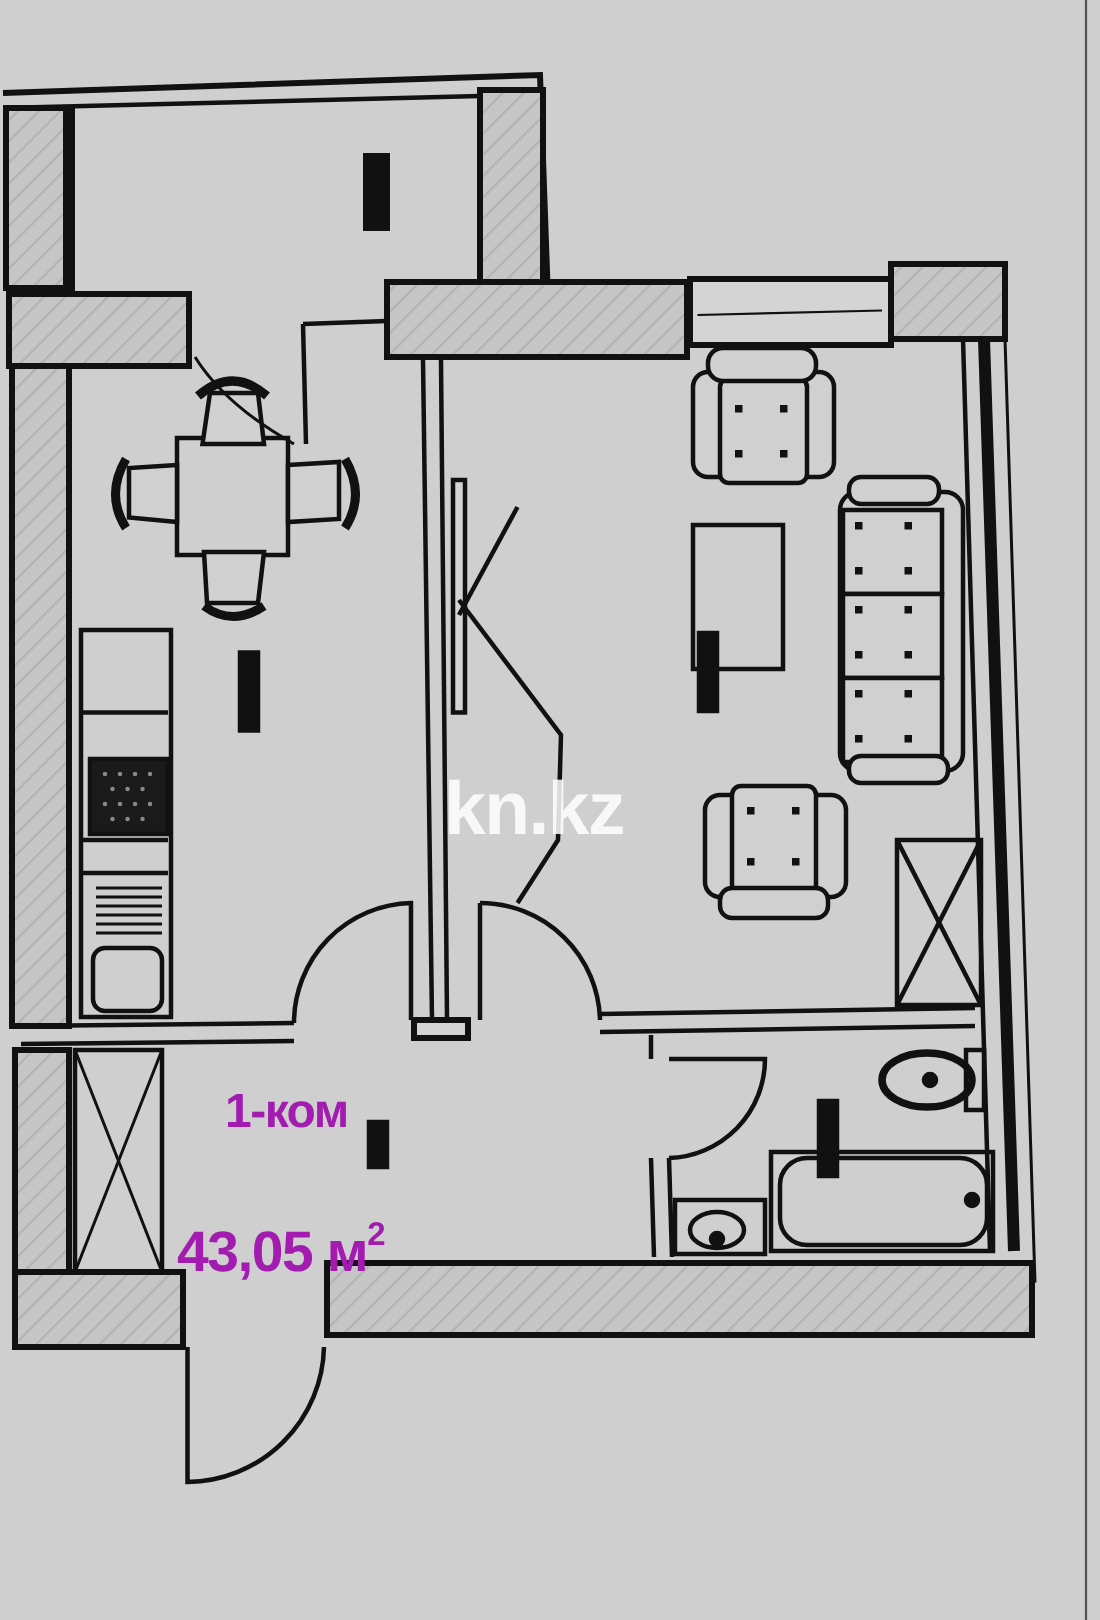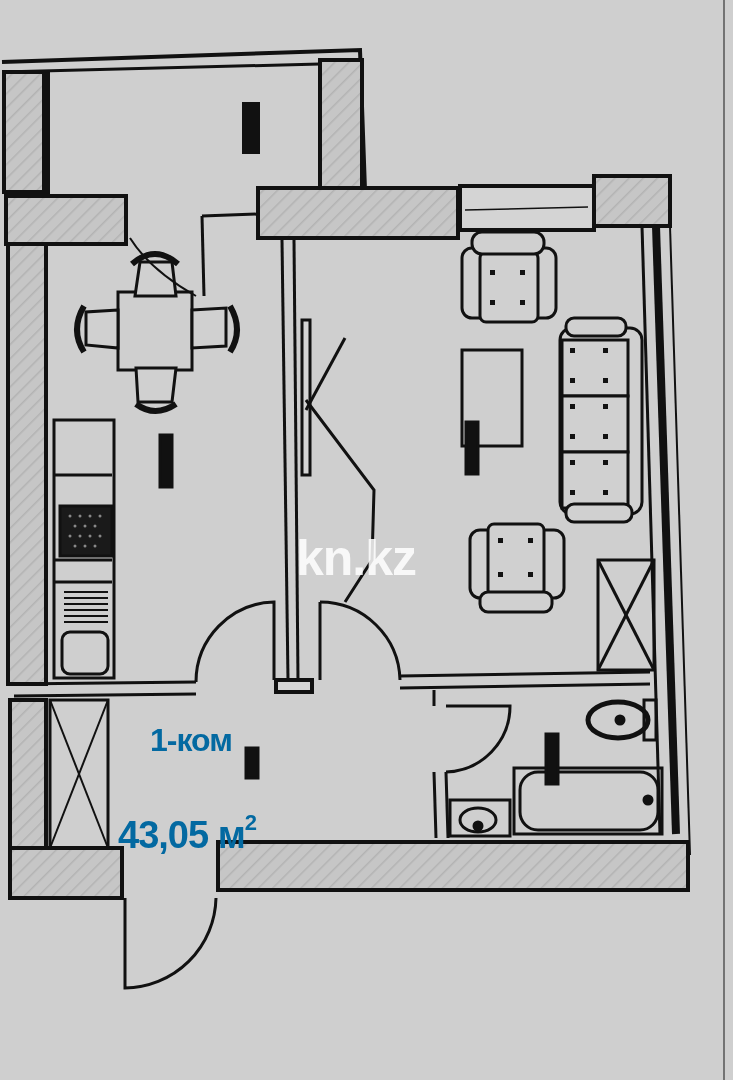--- a/index.html
+++ b/index.html
@@ -1,22 +1,22 @@
 <!DOCTYPE html>
 <html><head>
 <meta charset="utf-8">
 <style>
   html,body{margin:0;padding:0;}
   body{width:733px;height:1080px;background:#cfcfcf;overflow:hidden;position:relative;font-family:"Liberation Sans",sans-serif;}
   svg{position:absolute;left:0;top:0;}
-  .label{position:absolute;font-family:"Liberation Sans",sans-serif;font-weight:bold;color:#0369a1;}
+  .label{position:absolute;font-family:"Liberation Sans",sans-serif;font-weight:bold;color:#a21caf;}
   #room-type{left:150px;top:722px;font-size:32px;letter-spacing:-1px;}
   #area{left:118px;top:766px;font-size:38px;letter-spacing:-1px;margin-top:48px;}
   #area sup{font-size:22px;position:relative;top:-4px;}
-  #watermark{left:296px;top:510px;font-size:50px;color:rgba(255,255,255,0.85);font-weight:bold;letter-spacing:-1px;margin-top:19px;}
+  #watermark{left:296px;top:510px;font-size:50px;color:rgba(255,255,255,0.85);font-weight:bold;letter-spacing:-1px;}
 </style>
 </head>
 <body>
 
 <svg width="733" height="1080" viewBox="0 0 733 1080" xmlns="http://www.w3.org/2000/svg">
   <defs>
     <pattern id="hatch" width="10" height="10" patternUnits="userSpaceOnUse" patternTransform="rotate(45)">
       <rect width="10" height="10" fill="#c6c6c6"></rect>
       <line x1="0" y1="0" x2="0" y2="10" stroke="#b3b3b3" stroke-width="3"></line>
     </pattern>

